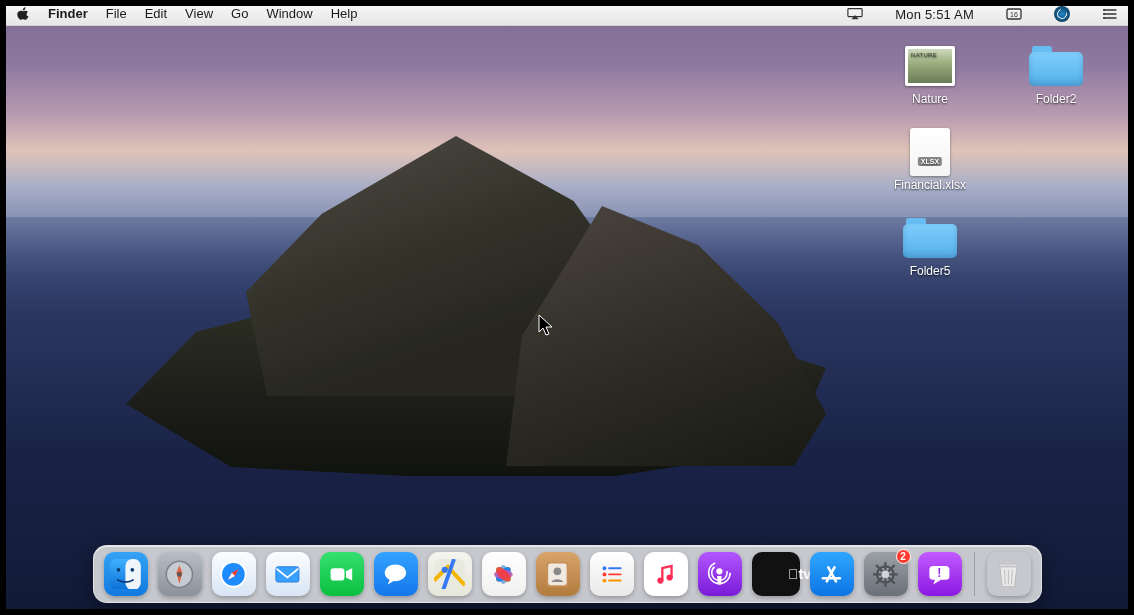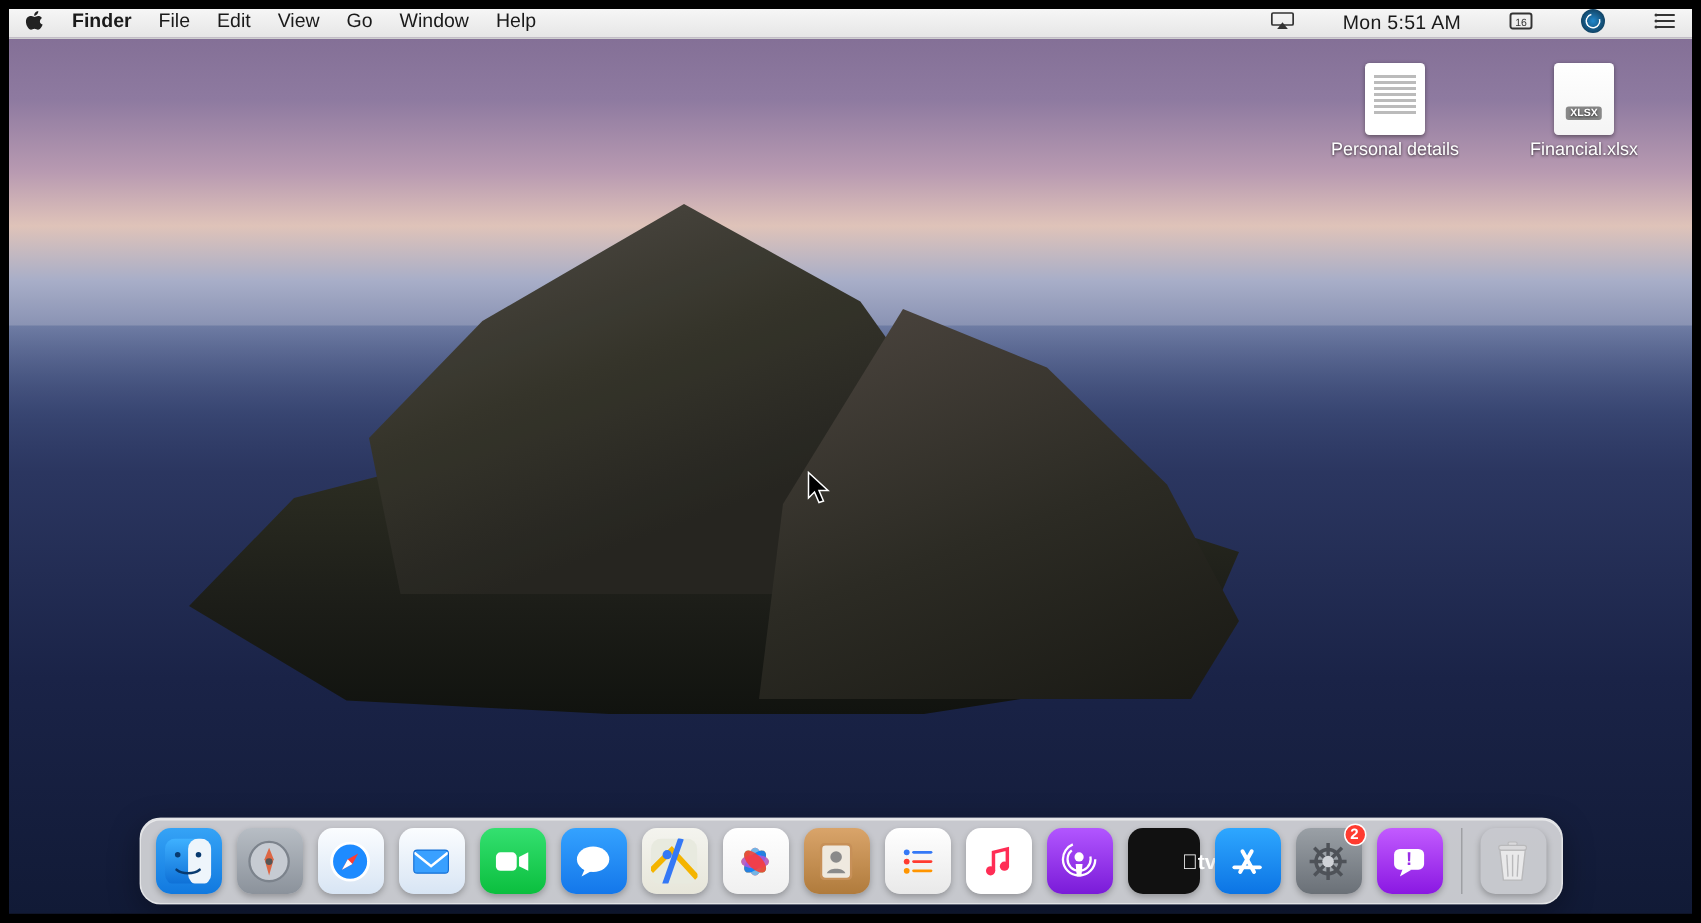--- a/index.html
+++ b/index.html
@@ -237,38 +237,50 @@
             <circle cx="2" cy="3" r="1" fill="#333"></circle>
             <circle cx="2" cy="7" r="1" fill="#333"></circle>
             <circle cx="2" cy="11" r="1" fill="#333"></circle>
           </svg>
       </span>
     </div>
   </div>
 
   <div class="desktop-icons">
 
-
     <div class="dicon">
       <div class="thumb">
-          <div class="doc-shape text"></div>
+          <div class="img-shape"></div>
         </div>
-      <span class="label">Personal details</span>
+      <span class="label">Nature</span>
+    </div>
+
+    <div class="dicon">
+      <div class="thumb">
+          <div class="folder-shape"></div>
+        </div>
+      <span class="label">Folder2</span>
     </div>
 
     <div class="dicon">
       <div class="thumb">
           <div class="doc-shape xlsx">
             <span class="badge">XLSX</span>
           </div>
         </div>
       <span class="label">Financial.xlsx</span>
     </div>
 
     <div></div>
+    <div class="dicon">
+      <div class="thumb">
+          <div class="folder-shape"></div>
+        </div>
+      <span class="label">Folder5</span>
+    </div>
 
     <div></div>
   </div>
 
   <div class="cursor">
     <svg viewBox="0 0 18 24">
         <polygon points="1,1 1,18 5,14 8,21 11,20 8,13 14,13" fill="#000" stroke="#fff" stroke-width="1"></polygon>
       </svg>
   </div>
 

